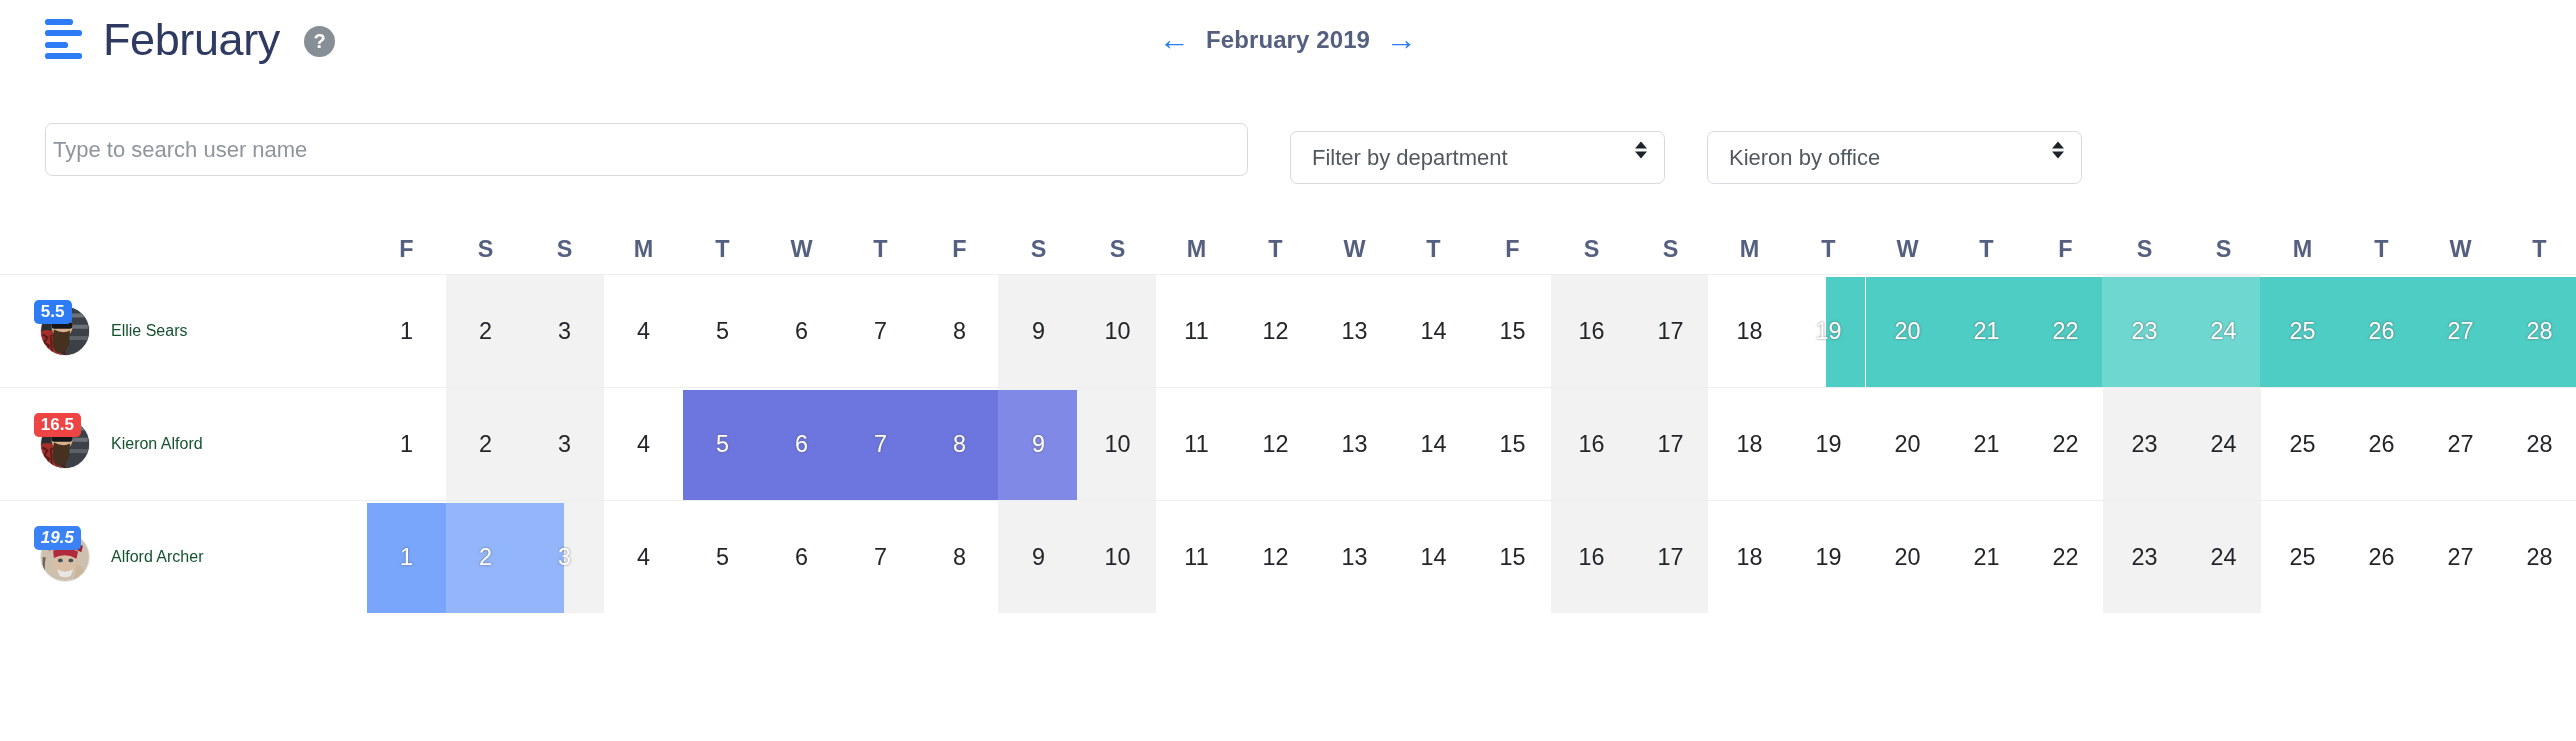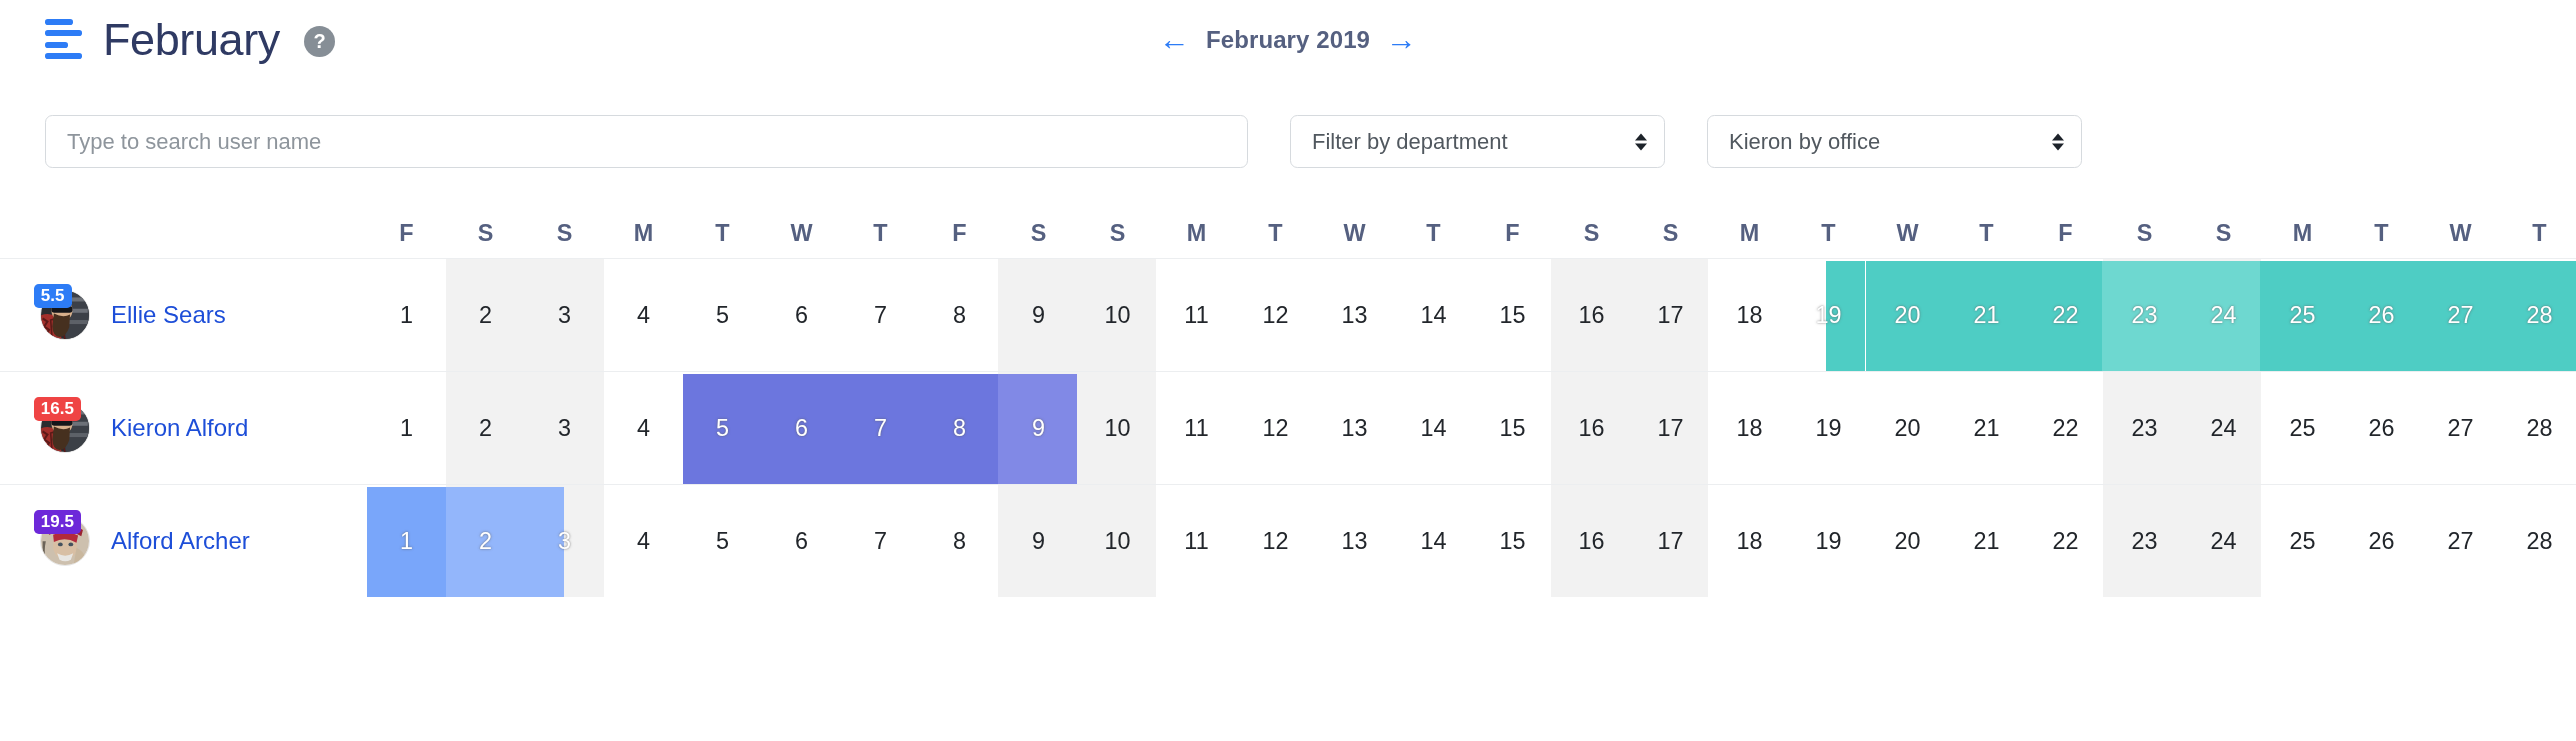--- a/index.html
+++ b/index.html
@@ -76,21 +76,21 @@
     display: flex; align-items: center;
     padding: 0 45px;
     gap: 42px;
     margin-top: 37px;
   }
   .search-wrap { flex: 0 0 1203px; }
   .text-input {
     width: 100%; height: 53px;
     border: 1.6px solid #d6dade;
     border-radius: 7.3px;
-    padding: 0 21px;
+    padding: 0 7px;
     font-size: 22px;
     color: #3d4852;
     font-family: "Liberation Sans", sans-serif;
     background: #ffffff;
     outline: none;
   }
   .text-input::placeholder { color: #8e959c; }
 
   .select-wrap { position: relative; }
   .select-wrap.dept { flex: 0 0 375px; }
@@ -99,21 +99,21 @@
   .fake-select {
     width: 100%; height: 53px;
     border: 1.6px solid #d6dade;
     border-radius: 7.3px;
     padding: 0 42px 0 21px;
     font-size: 22px;
     color: #51585f;
     background: #ffffff;
     display: flex; align-items: center;
     cursor: pointer;
-    white-space: nowrap; overflow: hidden;
+    white-space: nowrap; overflow: hidden; margin-top: 16px;
   }
   .sel-arrows {
     position: absolute; right: 18px; top: 50%;
     transform: translateY(-50%);
     display: flex; flex-direction: column; gap: 3.2px;
     pointer-events: none;
   }
   .sel-arrows i { display: block; width: 0; height: 0; }
   .sel-arrows i.up {
     border-left: 6.5px solid transparent;
@@ -193,22 +193,22 @@
     background: #2d7cf6;
     color: #fff;
     font-size: 17px; font-weight: 700;
     border-radius: 4.8px;
     padding: 1.6px 7.3px;
     line-height: 1.25;
     z-index: 4;
     white-space: nowrap;
   }
   .user-name {
-    font-size: 24px;
-    color: #1d4ed8;
+    font-size: 16px;
+    color: #14532d;
     cursor: pointer;
     white-space: nowrap;
   }
 
   .day-num {
     font-size: 23.4px;
     color: #22262b;
     position: relative;
     z-index: 3;
   }
@@ -619,21 +619,21 @@
                 <path d="M8 14q23-12 44 2l-2 8q-20-12-40-2z" fill="#9b2232"></path>
                 <ellipse cx="30" cy="36" rx="15" ry="17" fill="#d8bfa4"></ellipse>
                 <path d="M15 22q15-7 31 1l-2 9q-14-8-28-1z" fill="#b32a3c"></path>
                 <ellipse cx="24" cy="34" rx="3" ry="2.4" fill="#45525e"></ellipse>
                 <ellipse cx="37" cy="34" rx="3" ry="2.4" fill="#45525e"></ellipse>
                 <path d="M20 45q10 6 20 0l-3 8q-7 4-14 0z" fill="#e8e6e2"></path>
                 <path d="M6 30q-4 18 4 32h-8V30z" fill="#6c6459"></path>
                 <path d="M44 38q9 4 12 14l-4 10H40z" fill="#c9b79e"></path>
               </svg>
             </div>
-            <div class="hours-badge" style="background: #6d28d9;">19.5</div>
+            <div class="hours-badge" style="background: #3b82f6; font-style: italic;">19.5</div>
           </div>
           <div class="user-name">Alford Archer</div>
         </div>
         <div class="day-cell">
           <span class="day-num on-bar">1</span>
         </div>
         <div class="day-cell">
           <span class="day-num on-bar">2</span>
         </div>
         <div class="day-cell">

